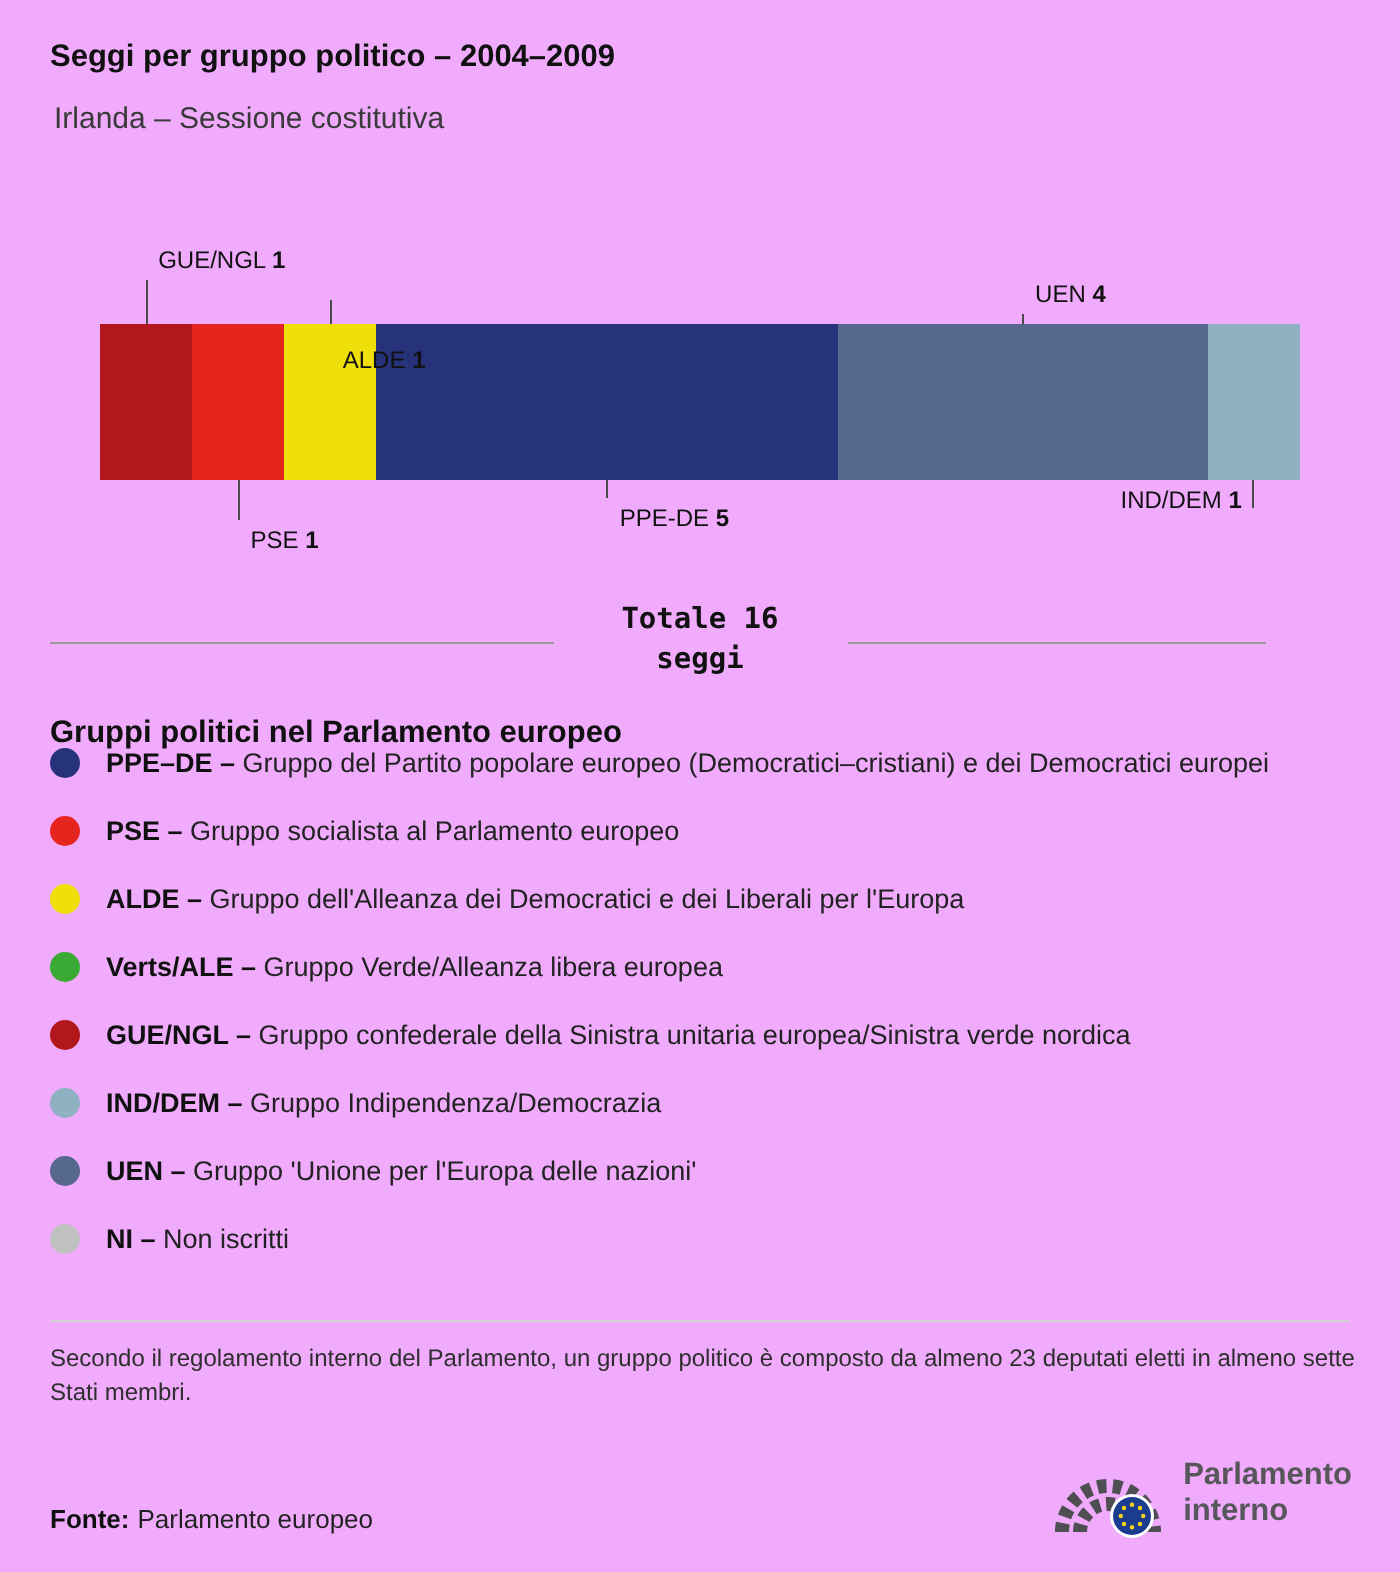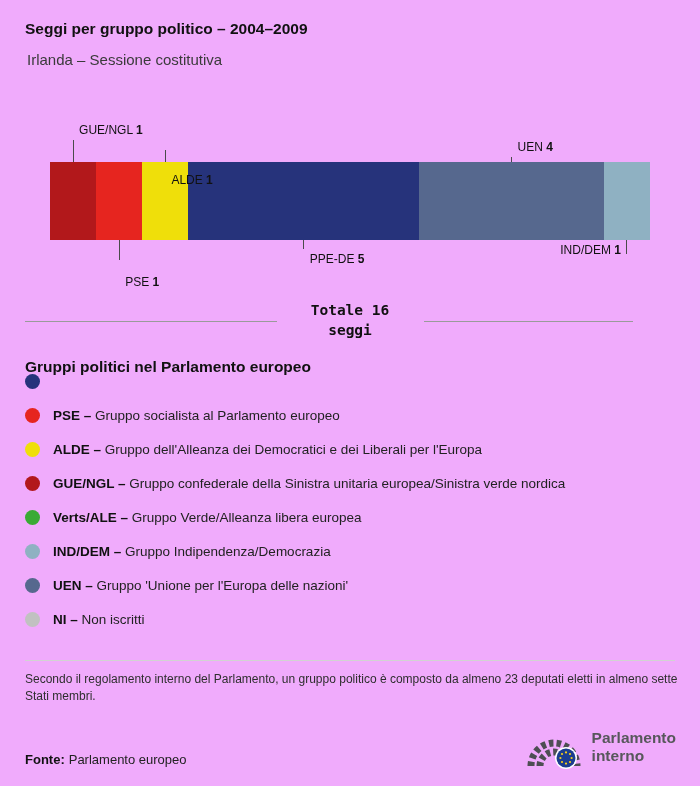--- a/index.html
+++ b/index.html
@@ -56,51 +56,52 @@
         <div class="seg" style="width: 184.615px; background: rgb(86, 104, 142);"></div>
         <div class="seg" style="width: 46.1538px; background: rgb(143, 177, 194);"></div>
       </div>
     <div class="total-line" style="left:25px; top:321px; width:252px;"></div>
     <div class="total-line" style="left:424px; top:321px; width:209px;"></div>
     <div class="total-text" style="top:302px;">Totale 16</div>
     <div class="total-text" style="top:322px;">seggi</div>
   <div class="tick" style="left: 72.5769px; height: 22px; top: 140px;"></div>
       <div class="bar-label" style="top: 123px; left: 79.0769px;"><span>GUE/NGL </span><b>1</b></div>
       <div class="tick" style="left: 118.731px; height: 20px; top: 240px;"></div>
-      <div class="bar-label" style="top: 263px; left: 125.231px; margin-top: 12px;"><span>PSE </span><b>1</b></div>
+      <div class="bar-label" style="top: 263px; left: 125.231px;"><span>PSE </span><b>1</b></div>
       <div class="tick" style="left: 164.885px; height: 12px; top: 150px;"></div>
       <div class="bar-label" style="top: 133px; left: 171.385px; margin-top: 40px;"><span>ALDE </span><b>1</b></div>
       <div class="tick" style="left: 303.346px; height: 9px; top: 240px;"></div>
       <div class="bar-label" style="top: 252px; left: 309.846px;"><span>PPE-DE </span><b>5</b></div>
       <div class="tick" style="left: 511.038px; height: 5px; top: 157px;"></div>
       <div class="bar-label" style="top: 140px; left: 517.538px;"><span>UEN </span><b>4</b></div>
       <div class="tick" style="left: 626.423px; height: 14px; top: 240px;"></div>
       <div class="bar-label" style="top: 243px; right: 79.0769px;"><span>IND/DEM </span><b>1</b></div>
     </div>
 
   <div class="legend-title">Gruppi politici nel Parlamento europeo</div>
   <div class="legend-list">
       <div class="legend-item">
         <span class="legend-dot" style="background: rgb(38, 51, 123);"></span>
+        <span class="legend-text"><b>PPE–DE – </b><span>Gruppo del Partito popolare europeo (Democratici–cristiani) e dei Democratici europei</span></span>
       </div>
       <div class="legend-item">
         <span class="legend-dot" style="background: rgb(230, 37, 31);"></span>
         <span class="legend-text"><b>PSE – </b><span>Gruppo socialista al Parlamento europeo</span></span>
       </div>
       <div class="legend-item">
         <span class="legend-dot" style="background: rgb(239, 223, 10);"></span>
         <span class="legend-text"><b>ALDE – </b><span>Gruppo dell'Alleanza dei Democratici e dei Liberali per l'Europa</span></span>
       </div>
       <div class="legend-item">
+        <span class="legend-dot" style="background: rgb(58, 170, 53);"></span>
+        <span class="legend-text"><b>Verts/ALE – </b><span>Gruppo Verde/Alleanza libera europea</span></span>
+      </div>
+      <div class="legend-item">
         <span class="legend-dot" style="background: rgb(178, 24, 27);"></span>
         <span class="legend-text"><b>GUE/NGL – </b><span>Gruppo confederale della Sinistra unitaria europea/Sinistra verde nordica</span></span>
-      </div>
-      <div class="legend-item">
-        <span class="legend-dot" style="background: rgb(58, 170, 53);"></span>
-        <span class="legend-text"><b>Verts/ALE – </b><span>Gruppo Verde/Alleanza libera europea</span></span>
       </div>
       <div class="legend-item">
         <span class="legend-dot" style="background: rgb(143, 177, 194);"></span>
         <span class="legend-text"><b>IND/DEM – </b><span>Gruppo Indipendenza/Democrazia</span></span>
       </div>
       <div class="legend-item">
         <span class="legend-dot" style="background: rgb(86, 104, 142);"></span>
         <span class="legend-text"><b>UEN – </b><span>Gruppo 'Unione per l'Europa delle nazioni'</span></span>
       </div>
       <div class="legend-item">

